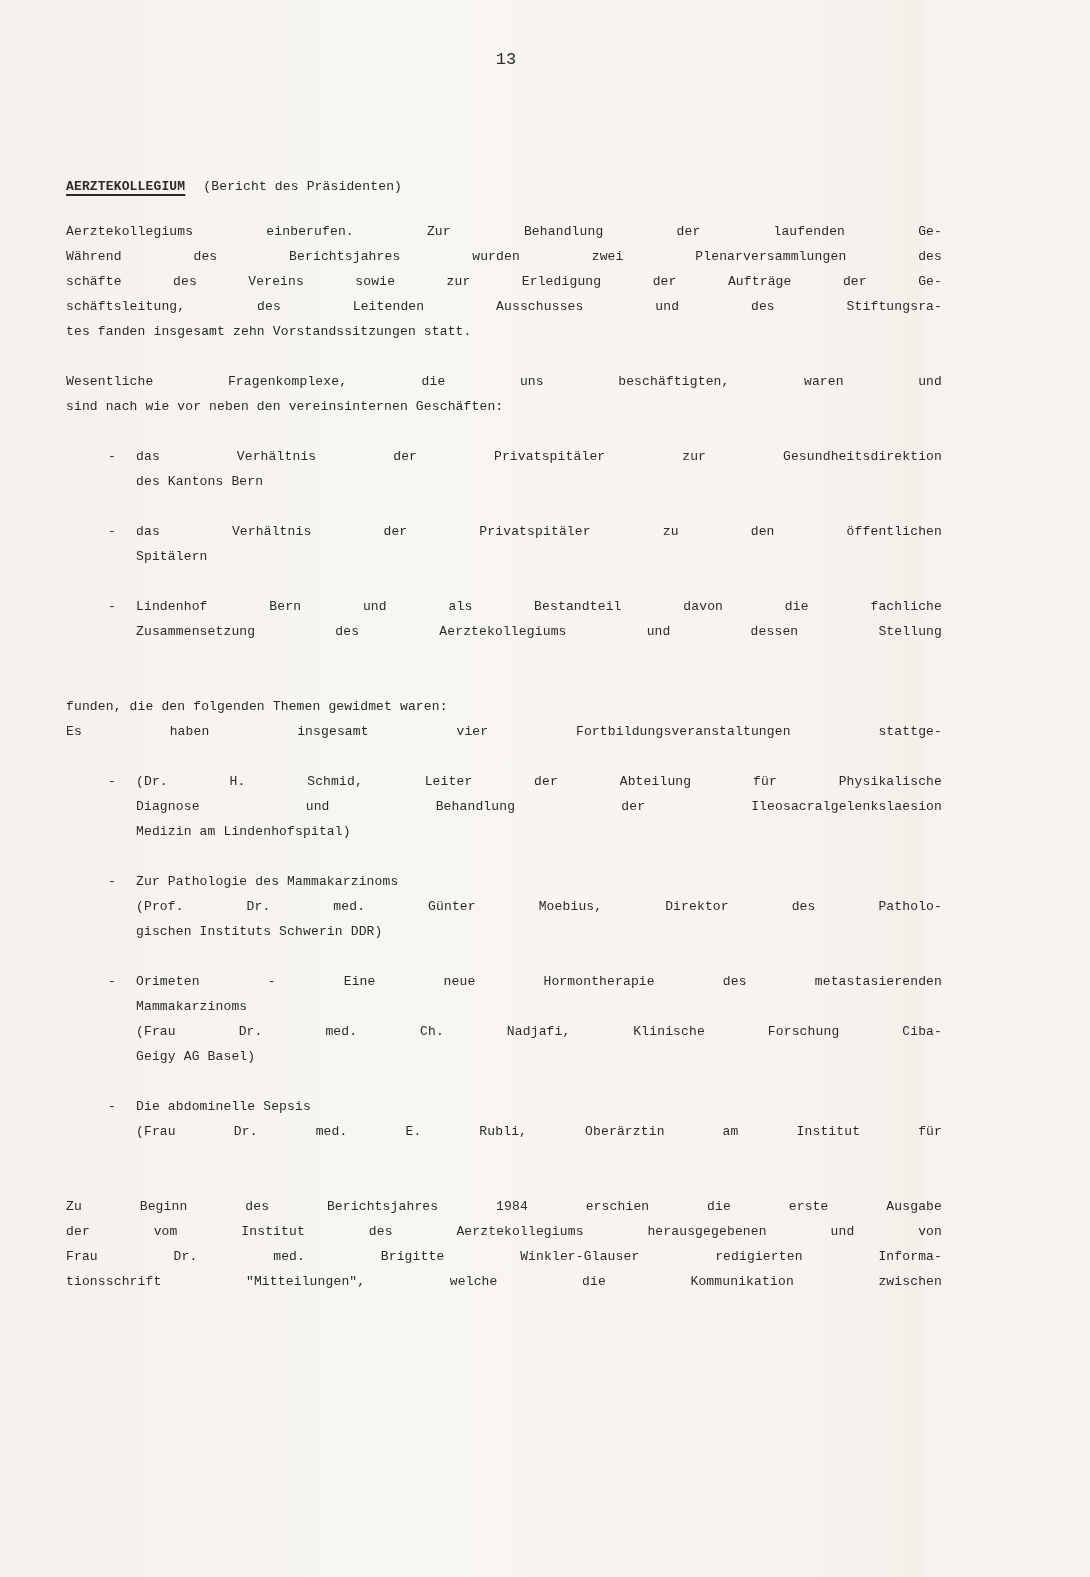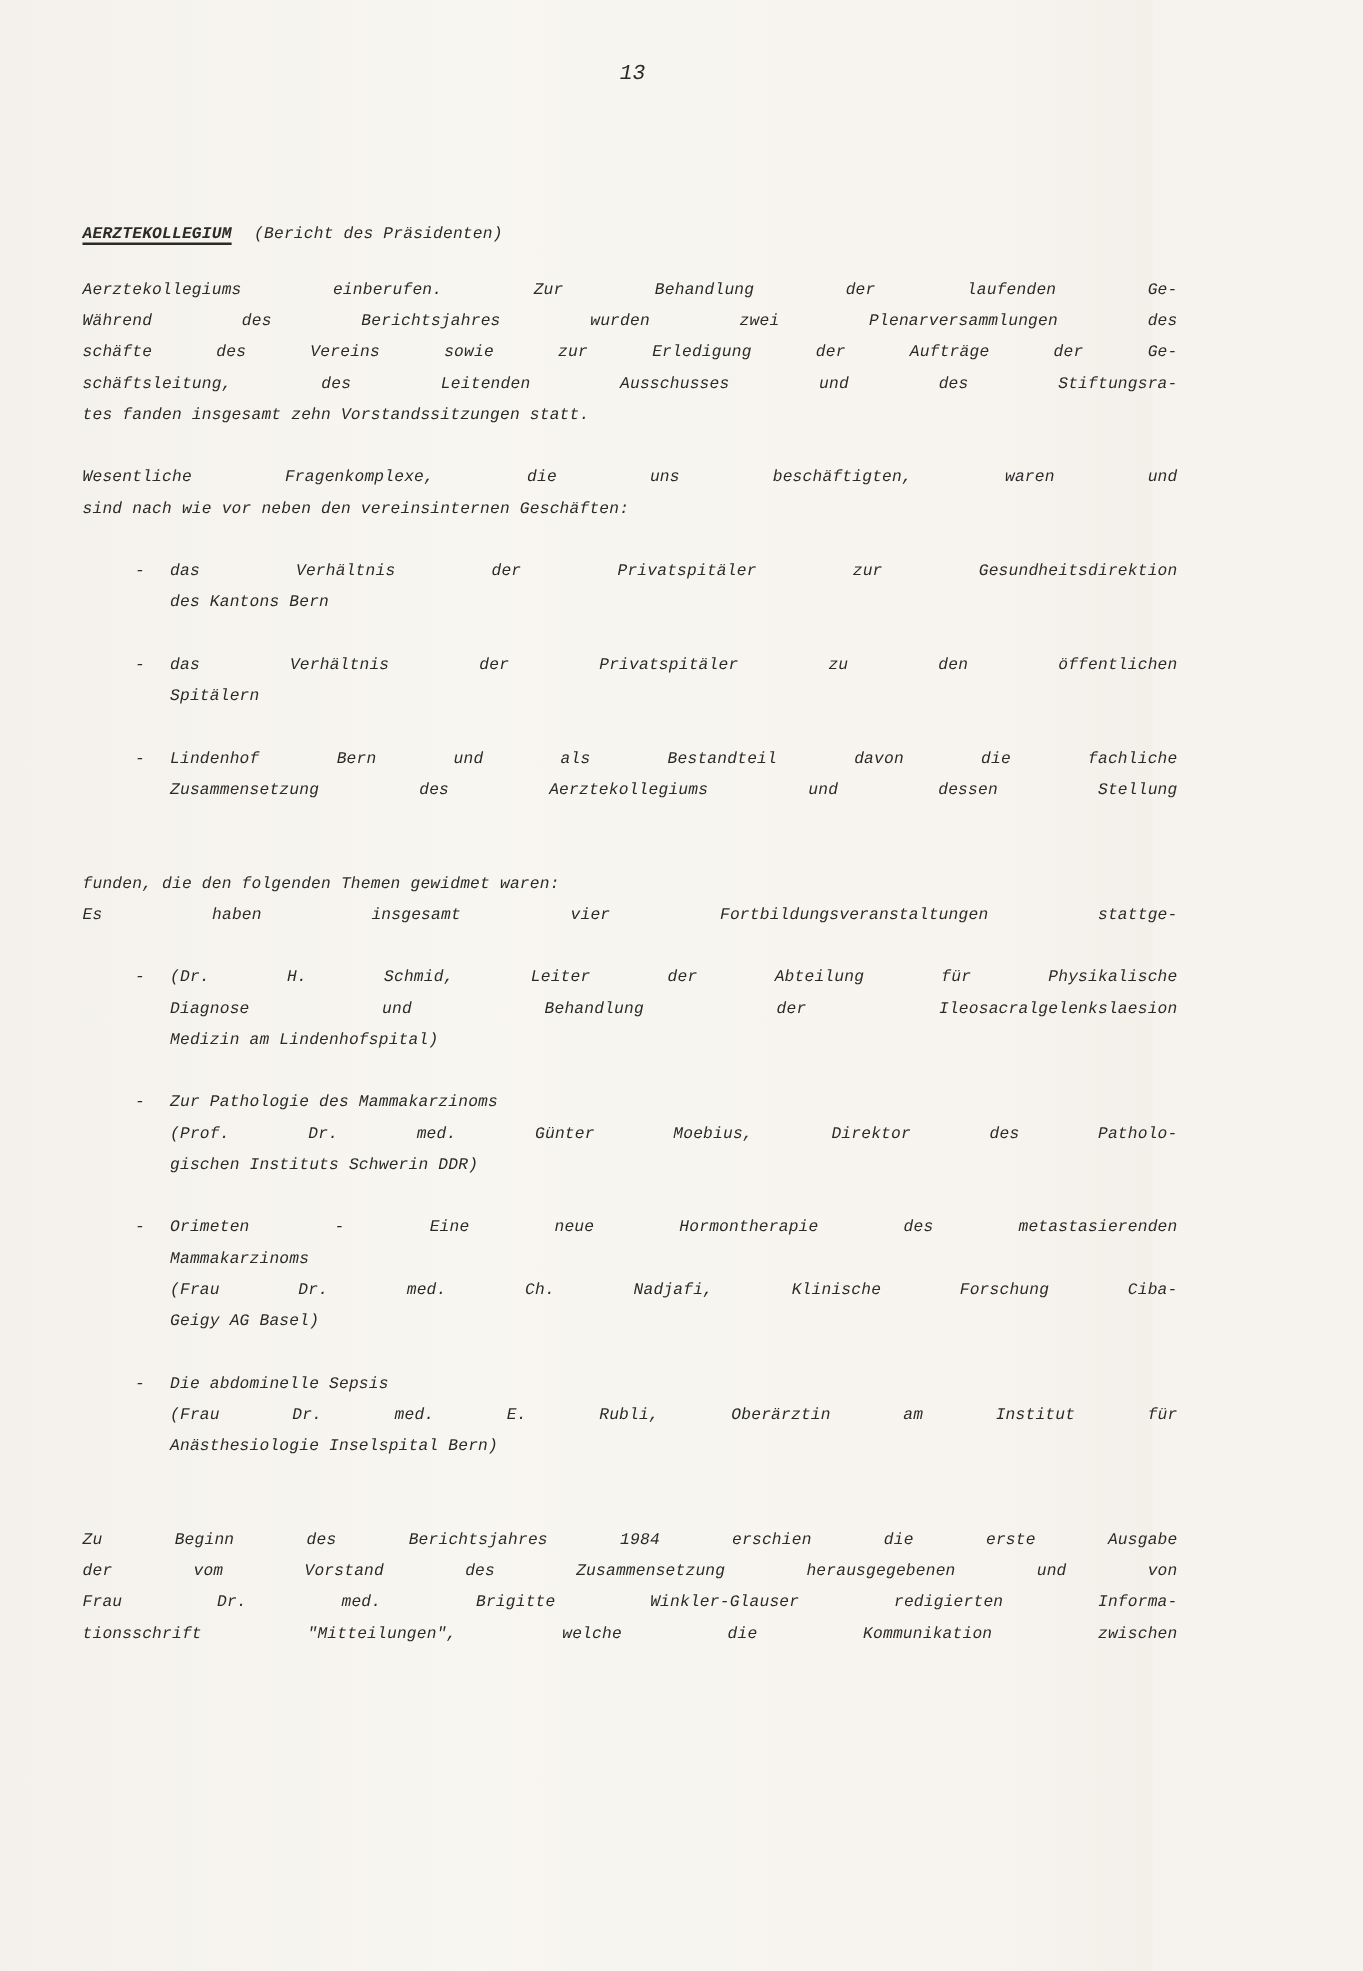--- a/index.html
+++ b/index.html
@@ -14,21 +14,20 @@
       overflow: hidden;
       font-family: "Liberation Mono", "DejaVu Sans Mono", monospace;
       color: #2b2a28;
     }
     .paper {
       position: absolute;
       left: 0; top: 0;
       width: 922px;
       height: 1577px;
       background: linear-gradient(90deg, #f4f1ec 0%, #f8f6f1 40%, #f7f4ef 85%, #f3f0ea 100%);
-      font-style: italic;
     }
     .page-number {
       position: absolute;
       top: 50px;
       left: 0;
       width: 1012px;
       text-align: center;
       font-size: 17px;
     }
     .content {
@@ -148,25 +147,24 @@
         <span class="dash">-</span>
         <span class="line">Orimeten - Eine neue Hormontherapie des metastasierenden</span>
         <span class="line last">Mammakarzinoms</span>
         <span class="line">(Frau Dr. med. Ch. Nadjafi, Klinische Forschung Ciba-</span>
         <span class="line last">Geigy AG Basel)</span>
       </li>
       <li>
         <span class="dash">-</span>
         <span class="line last">Die abdominelle Sepsis</span>
         <span class="line">(Frau Dr. med. E. Rubli, Oberärztin am Institut für</span>
-        <span class="line last">Anästhesiologie Inselspital Bern)</span>
       </li>
     </ul>
 
     <p class="para">
       <span class="line">Zu Beginn des Berichtsjahres 1984 erschien die erste Ausgabe</span>
-      <span class="line">der vom Vorstand des Zusammensetzung herausgegebenen und von</span>
+      <span class="line">der vom Institut des Aerztekollegiums herausgegebenen und von</span>
       <span class="line">Frau Dr. med. Brigitte Winkler-Glauser redigierten Informa-</span>
       <span class="line">tionsschrift "Mitteilungen", welche die Kommunikation zwischen</span>
     </p>
 
   </div>
 </div>
 
 </body></html>

